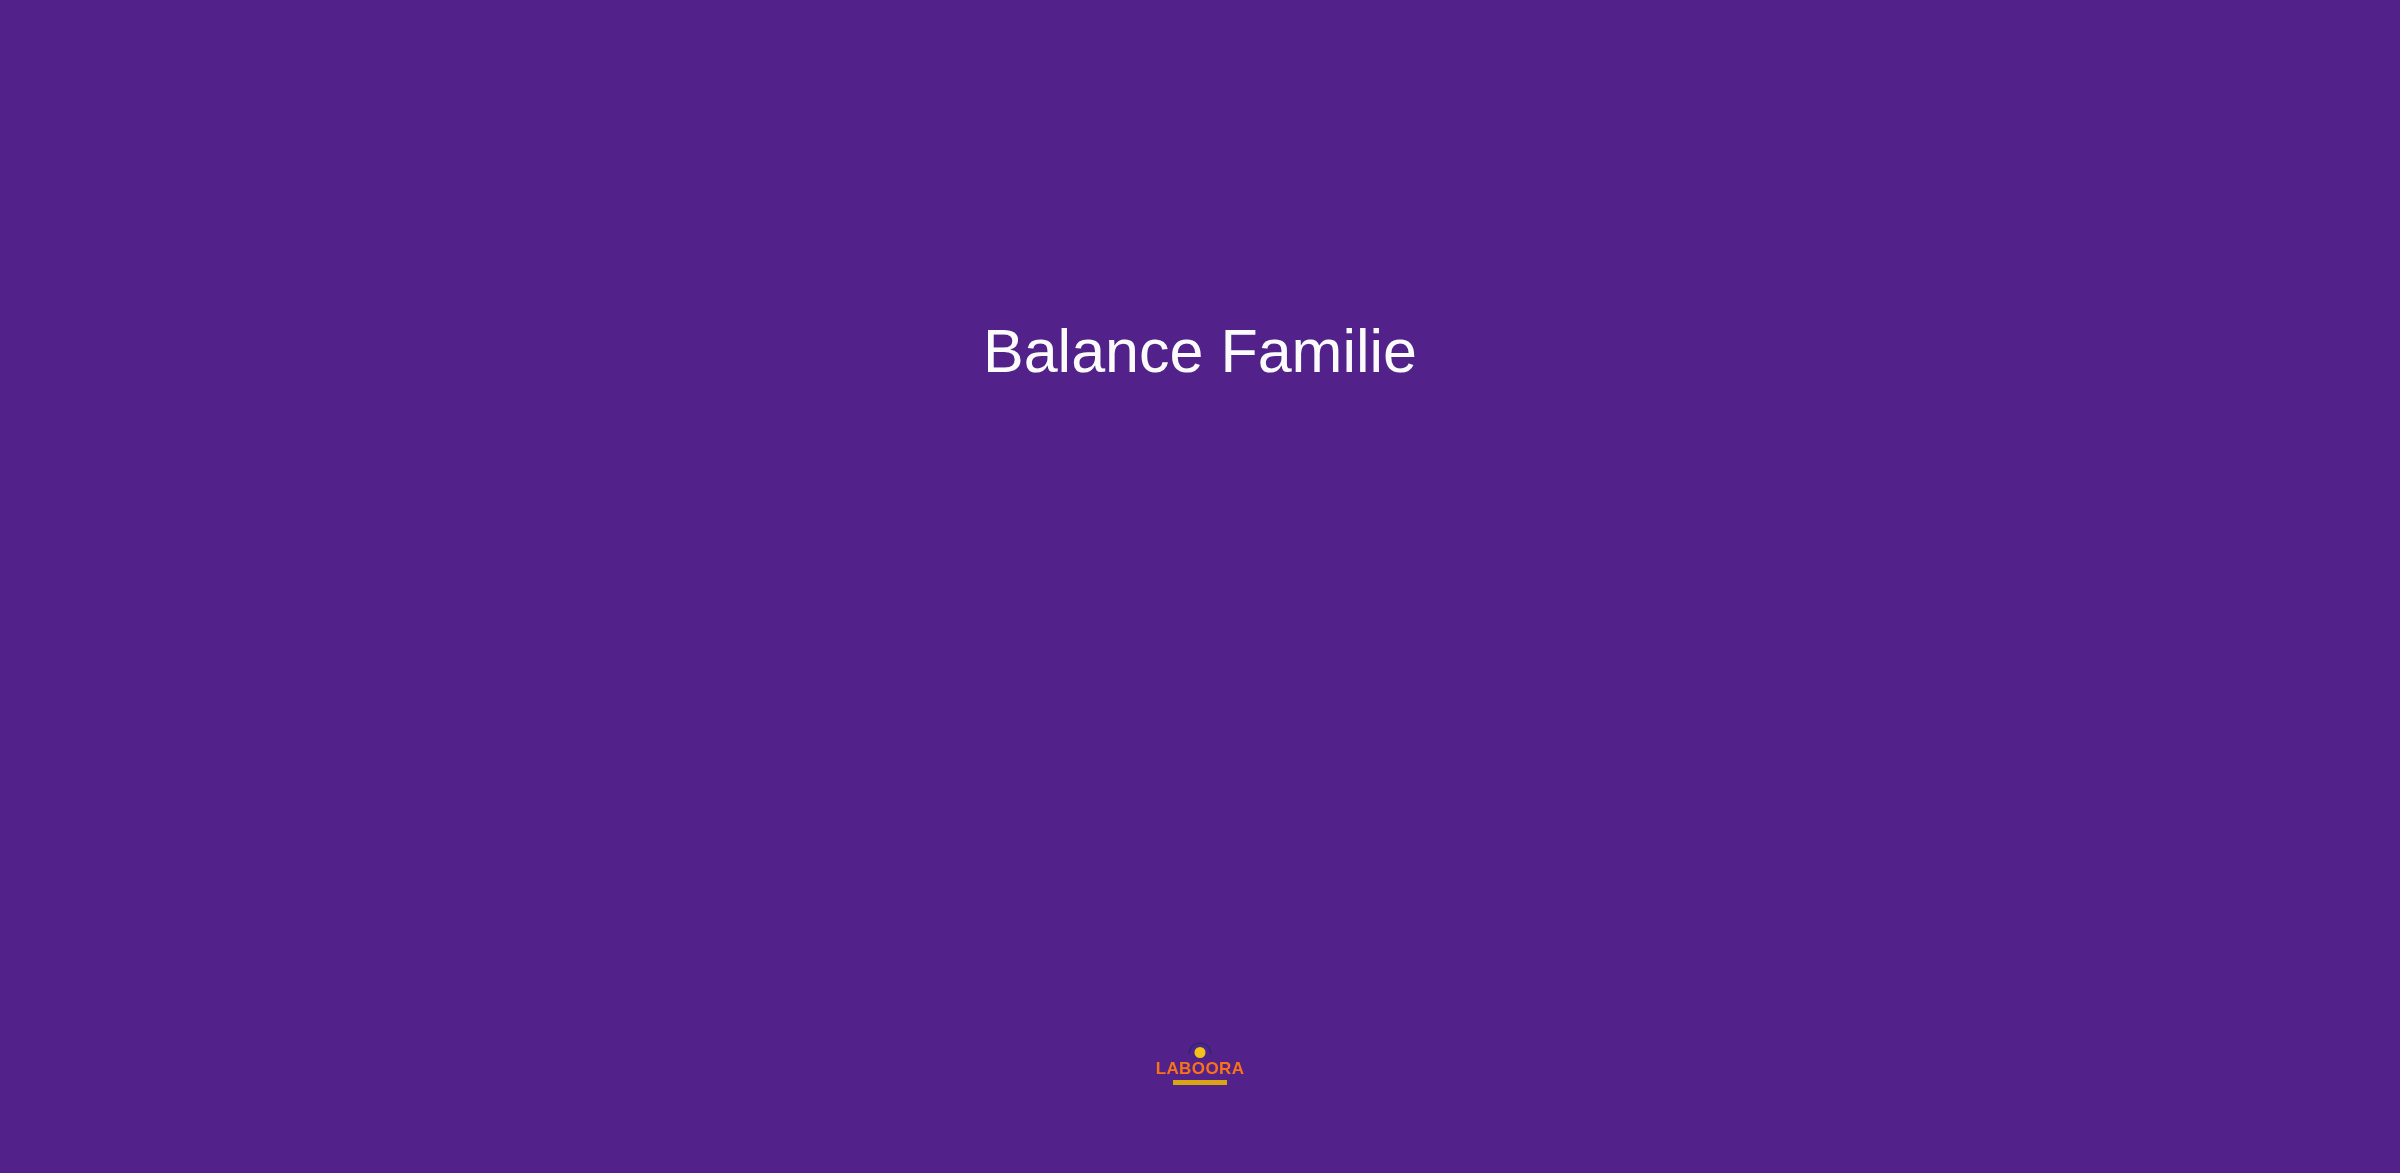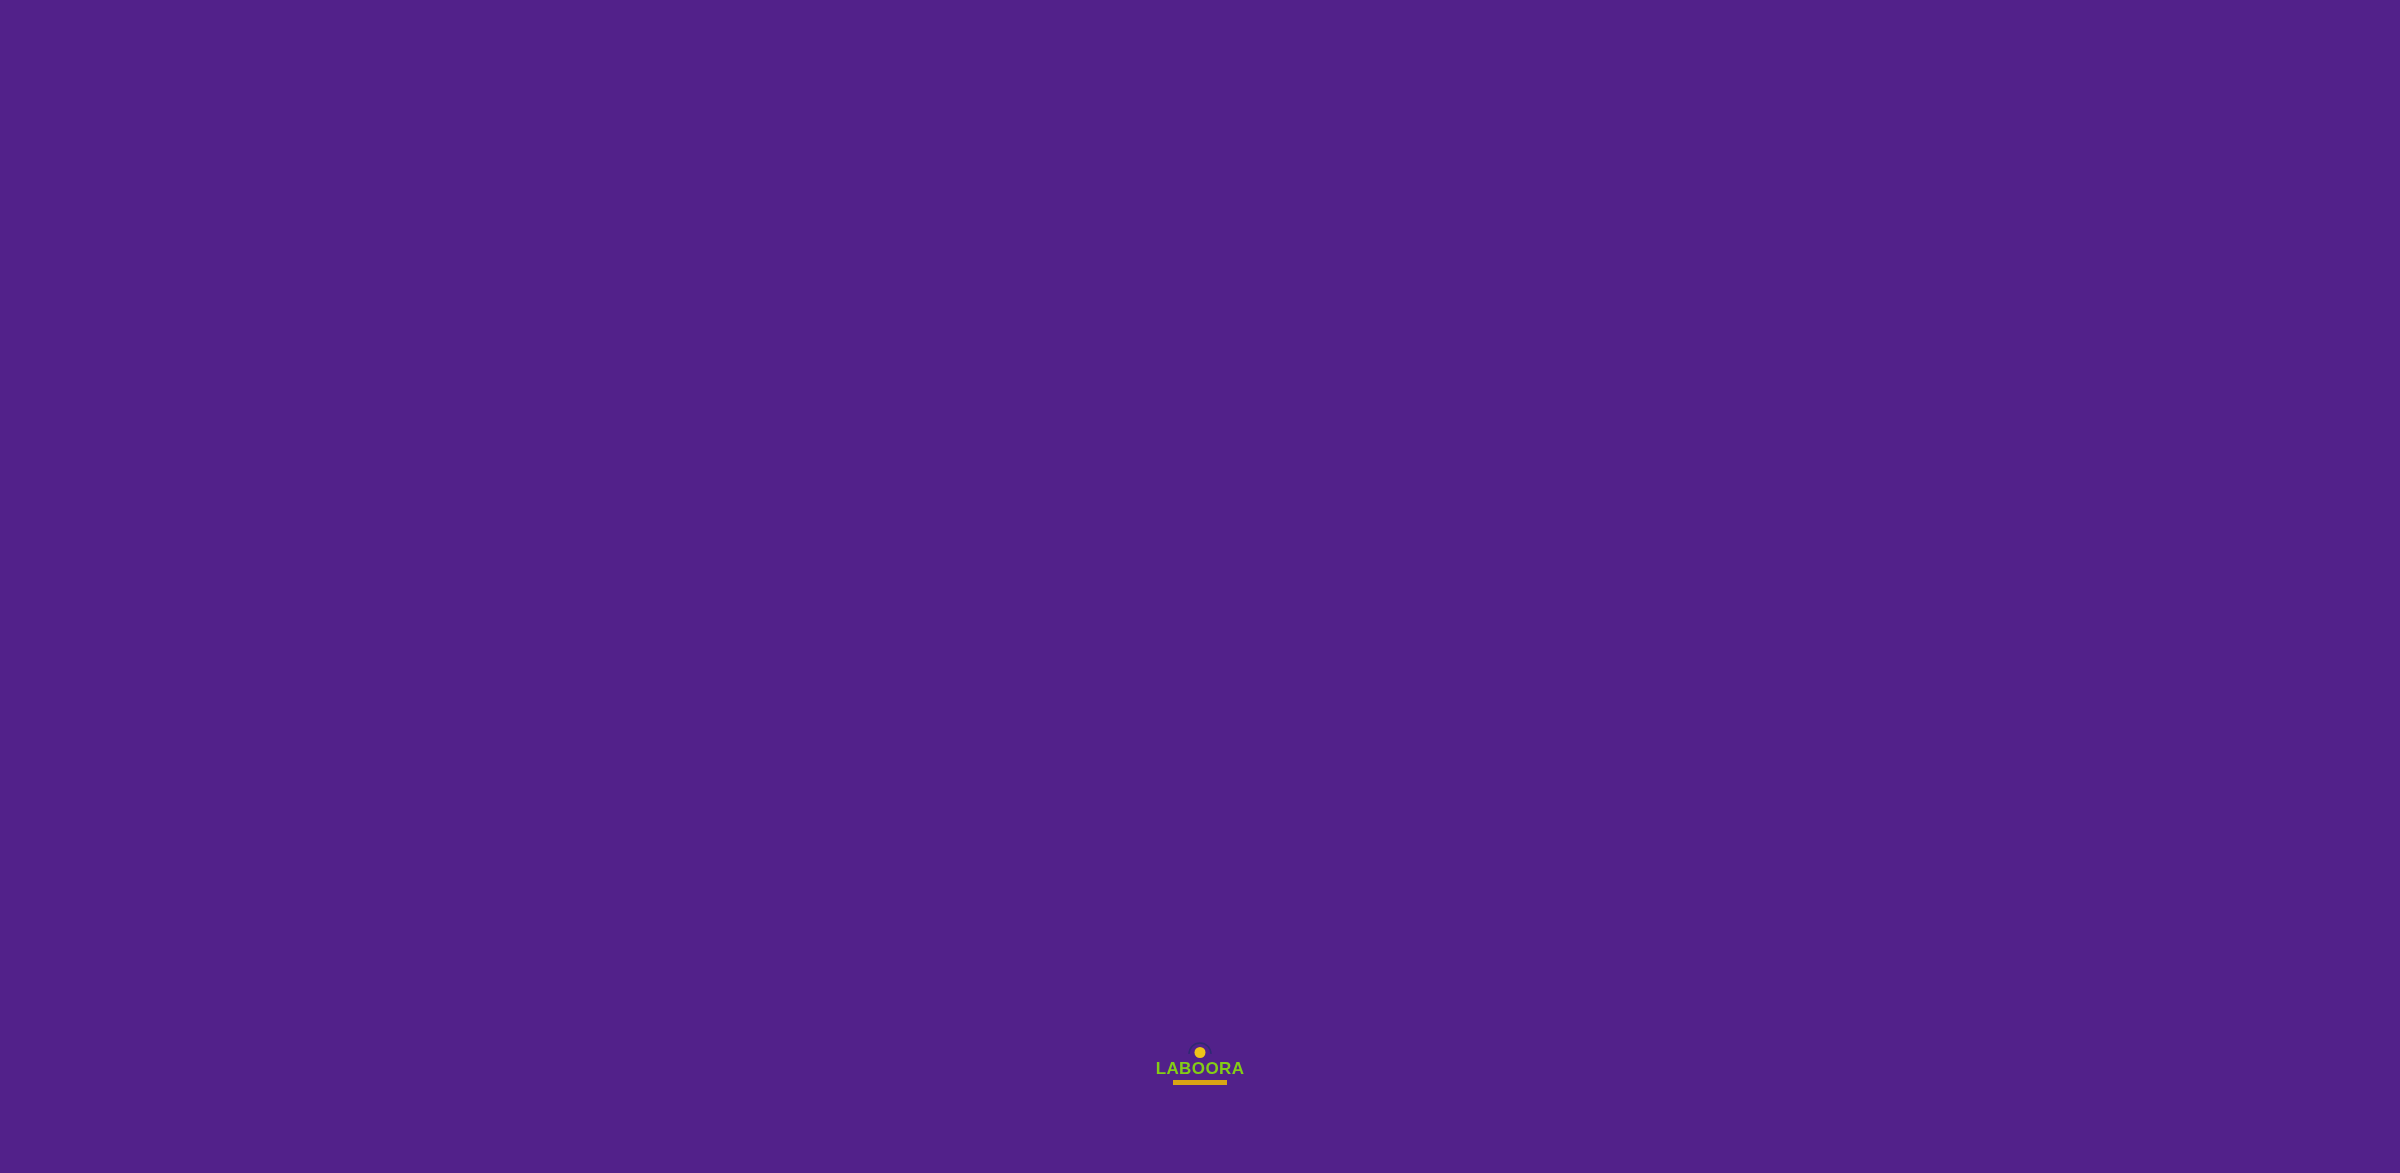--- a/index.html
+++ b/index.html
@@ -98,38 +98,39 @@
     border-radius: 50%;
     background: #f0c419;
   }
 
   .logo-word {
     font-family: "Liberation Sans", sans-serif;
     font-weight: bold;
     font-size: 17px;
     line-height: 17px;
     letter-spacing: 0.4px;
-    color: #84cc16;
+    color: #f97316;
     margin-top: -2px;
   }
 
   .logo-bar {
     margin-top: 3px;
     width: 54px;
     height: 5px;
     background: #d9a514;
   }
 </style>
 </head>
 <body>
 
 <div class="slide">
 
   <div class="content">
 
+    <h2 class="slide-subtitle">Balance Familie</h2>
   </div>
 
   <div class="logo-wrap">
     <div class="logo-mark">
       <svg class="logo-arc" viewBox="0 0 26 16">
         <path d="M2 15 A 11 11 0 0 1 24 15" fill="none" stroke="#2d2a72" stroke-width="1.4"></path>
       </svg>
       <span class="logo-dot"></span>
     </div>
     <div class="logo-word">LABOORA</div>

